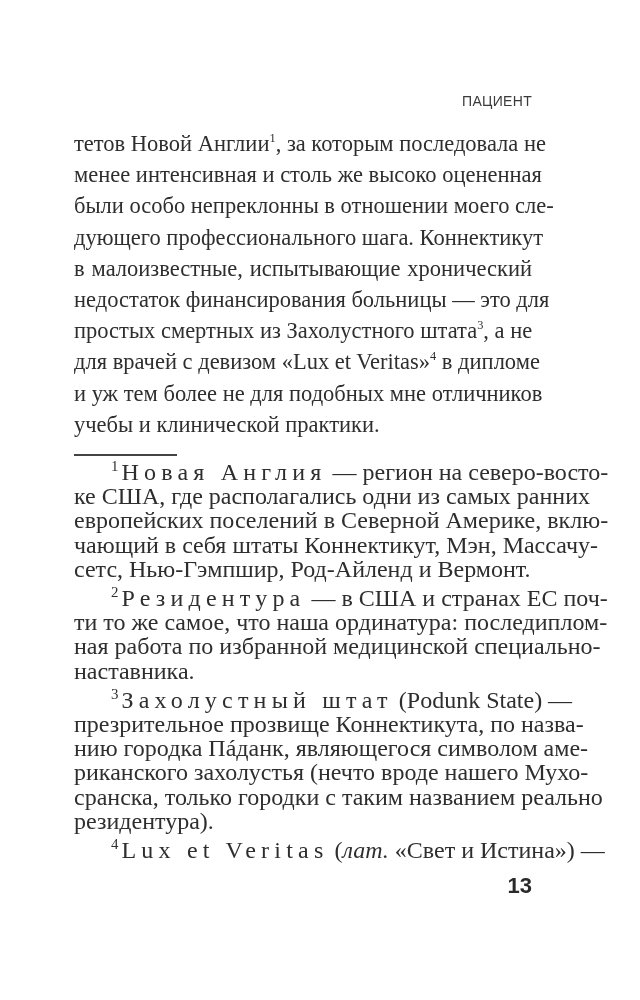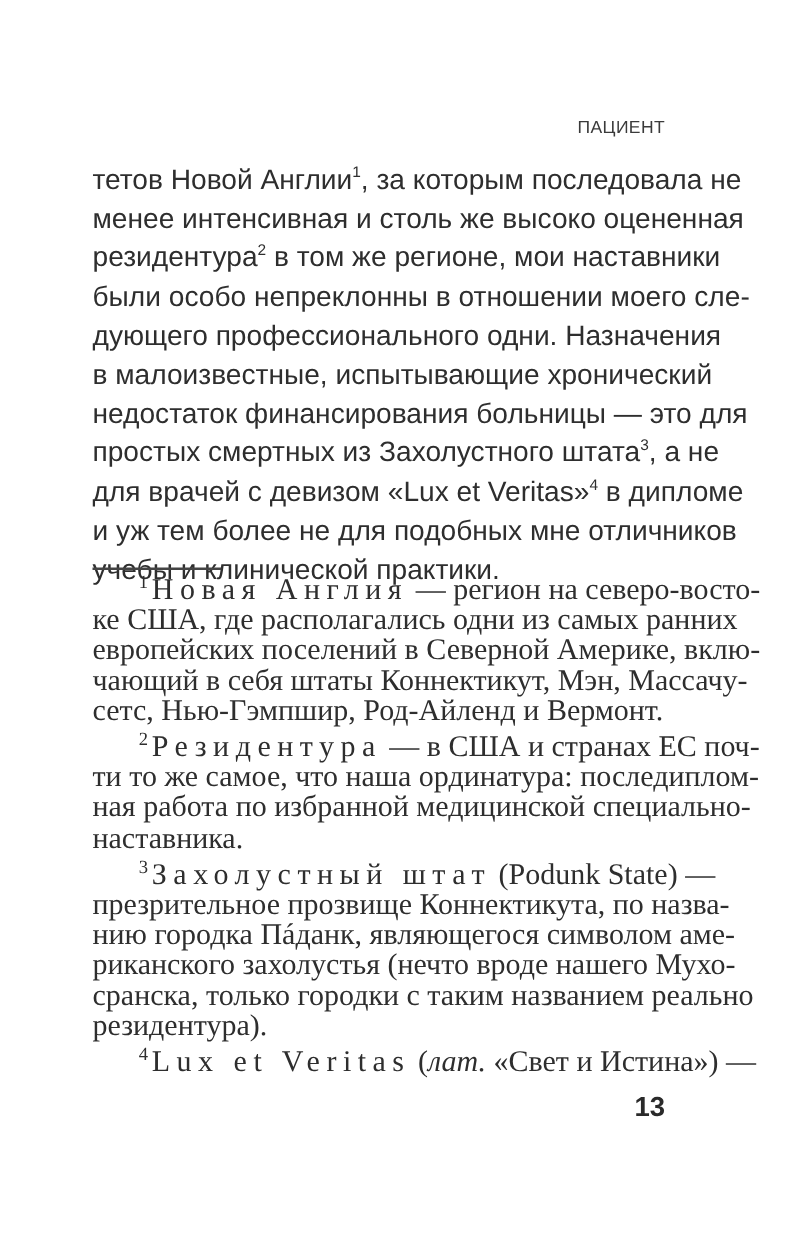--- a/index.html
+++ b/index.html
@@ -5,21 +5,21 @@
     html, body { margin: 0; padding: 0; background: #ffffff; }
     body { width: 640px; height: 1000px; position: relative; overflow: hidden; }
     .page { position: absolute; left: 0; top: 0; width: 640px; height: 808px; background: #fff; }
     .running-head {
       position: absolute; top: 93px; right: 108px;
       font-family: "Liberation Sans", "DejaVu Sans", sans-serif;
       font-size: 14px; color: #3a3a3a; letter-spacing: 0.3px;
     }
     .body-text {
       position: absolute; left: 74px; top: 128px; width: 458px;
-      font-family: Liberation Sans, sans-serif;
+      font-family: Liberation Serif, serif;
       font-size: 22.5px; line-height: 31.2px; color: #2e2e2e;
     }
     .line { display: block; text-align: justify; text-align-last: justify; white-space: nowrap; }
     .line.last { text-align-last: left; }
     sup { font-size: 0.55em; vertical-align: 0.75em; line-height: 0; }
     .rule { position: absolute; left: 74px; top: 454px; width: 103px; height: 1.5px; background: #444; }
     .footnotes {
       position: absolute; left: 74px; top: 460px; width: 458px;
       font-family: "Liberation Serif", "DejaVu Serif", serif;
       font-size: 24px; line-height: 24.2px; color: #2e2e2e;
@@ -36,23 +36,22 @@
   </style>
 </head>
 <body>
 
 <div class="page">
   <div class="running-head">ПАЦИЕНТ</div>
 
   <div class="body-text">
     <span class="line"><span>тетов Новой Англии</span><sup>1</sup><span>, за которым последовала не</span></span>
     <span class="line">менее интенсивная и столь же высоко оцененная</span>
-    <span class="line"><span>резидентура</span><sup>2</sup><span> в том же регионе, мои наставники</span></span>
     <span class="line">были особо непреклонны в отношении моего сле-</span>
-    <span class="line">дующего профессионального одни. Назначения</span>
+    <span class="line">дующего профессионального шага. Коннектикут</span>
     <span class="line">в малоизвестные, испытывающие хронический</span>
     <span class="line">недостаток финансирования больницы — это для</span>
     <span class="line"><span>простых смертных из Захолустного штата</span><sup>3</sup><span>, а не</span></span>
     <span class="line"><span>для врачей с девизом «Lux et Veritas»</span><sup>4</sup><span> в дипломе</span></span>
     <span class="line">и уж тем более не для подобных мне отличников</span>
     <span class="line last">учебы и клинической практики.</span>
   </div>
 
   <div class="rule"></div>
 

